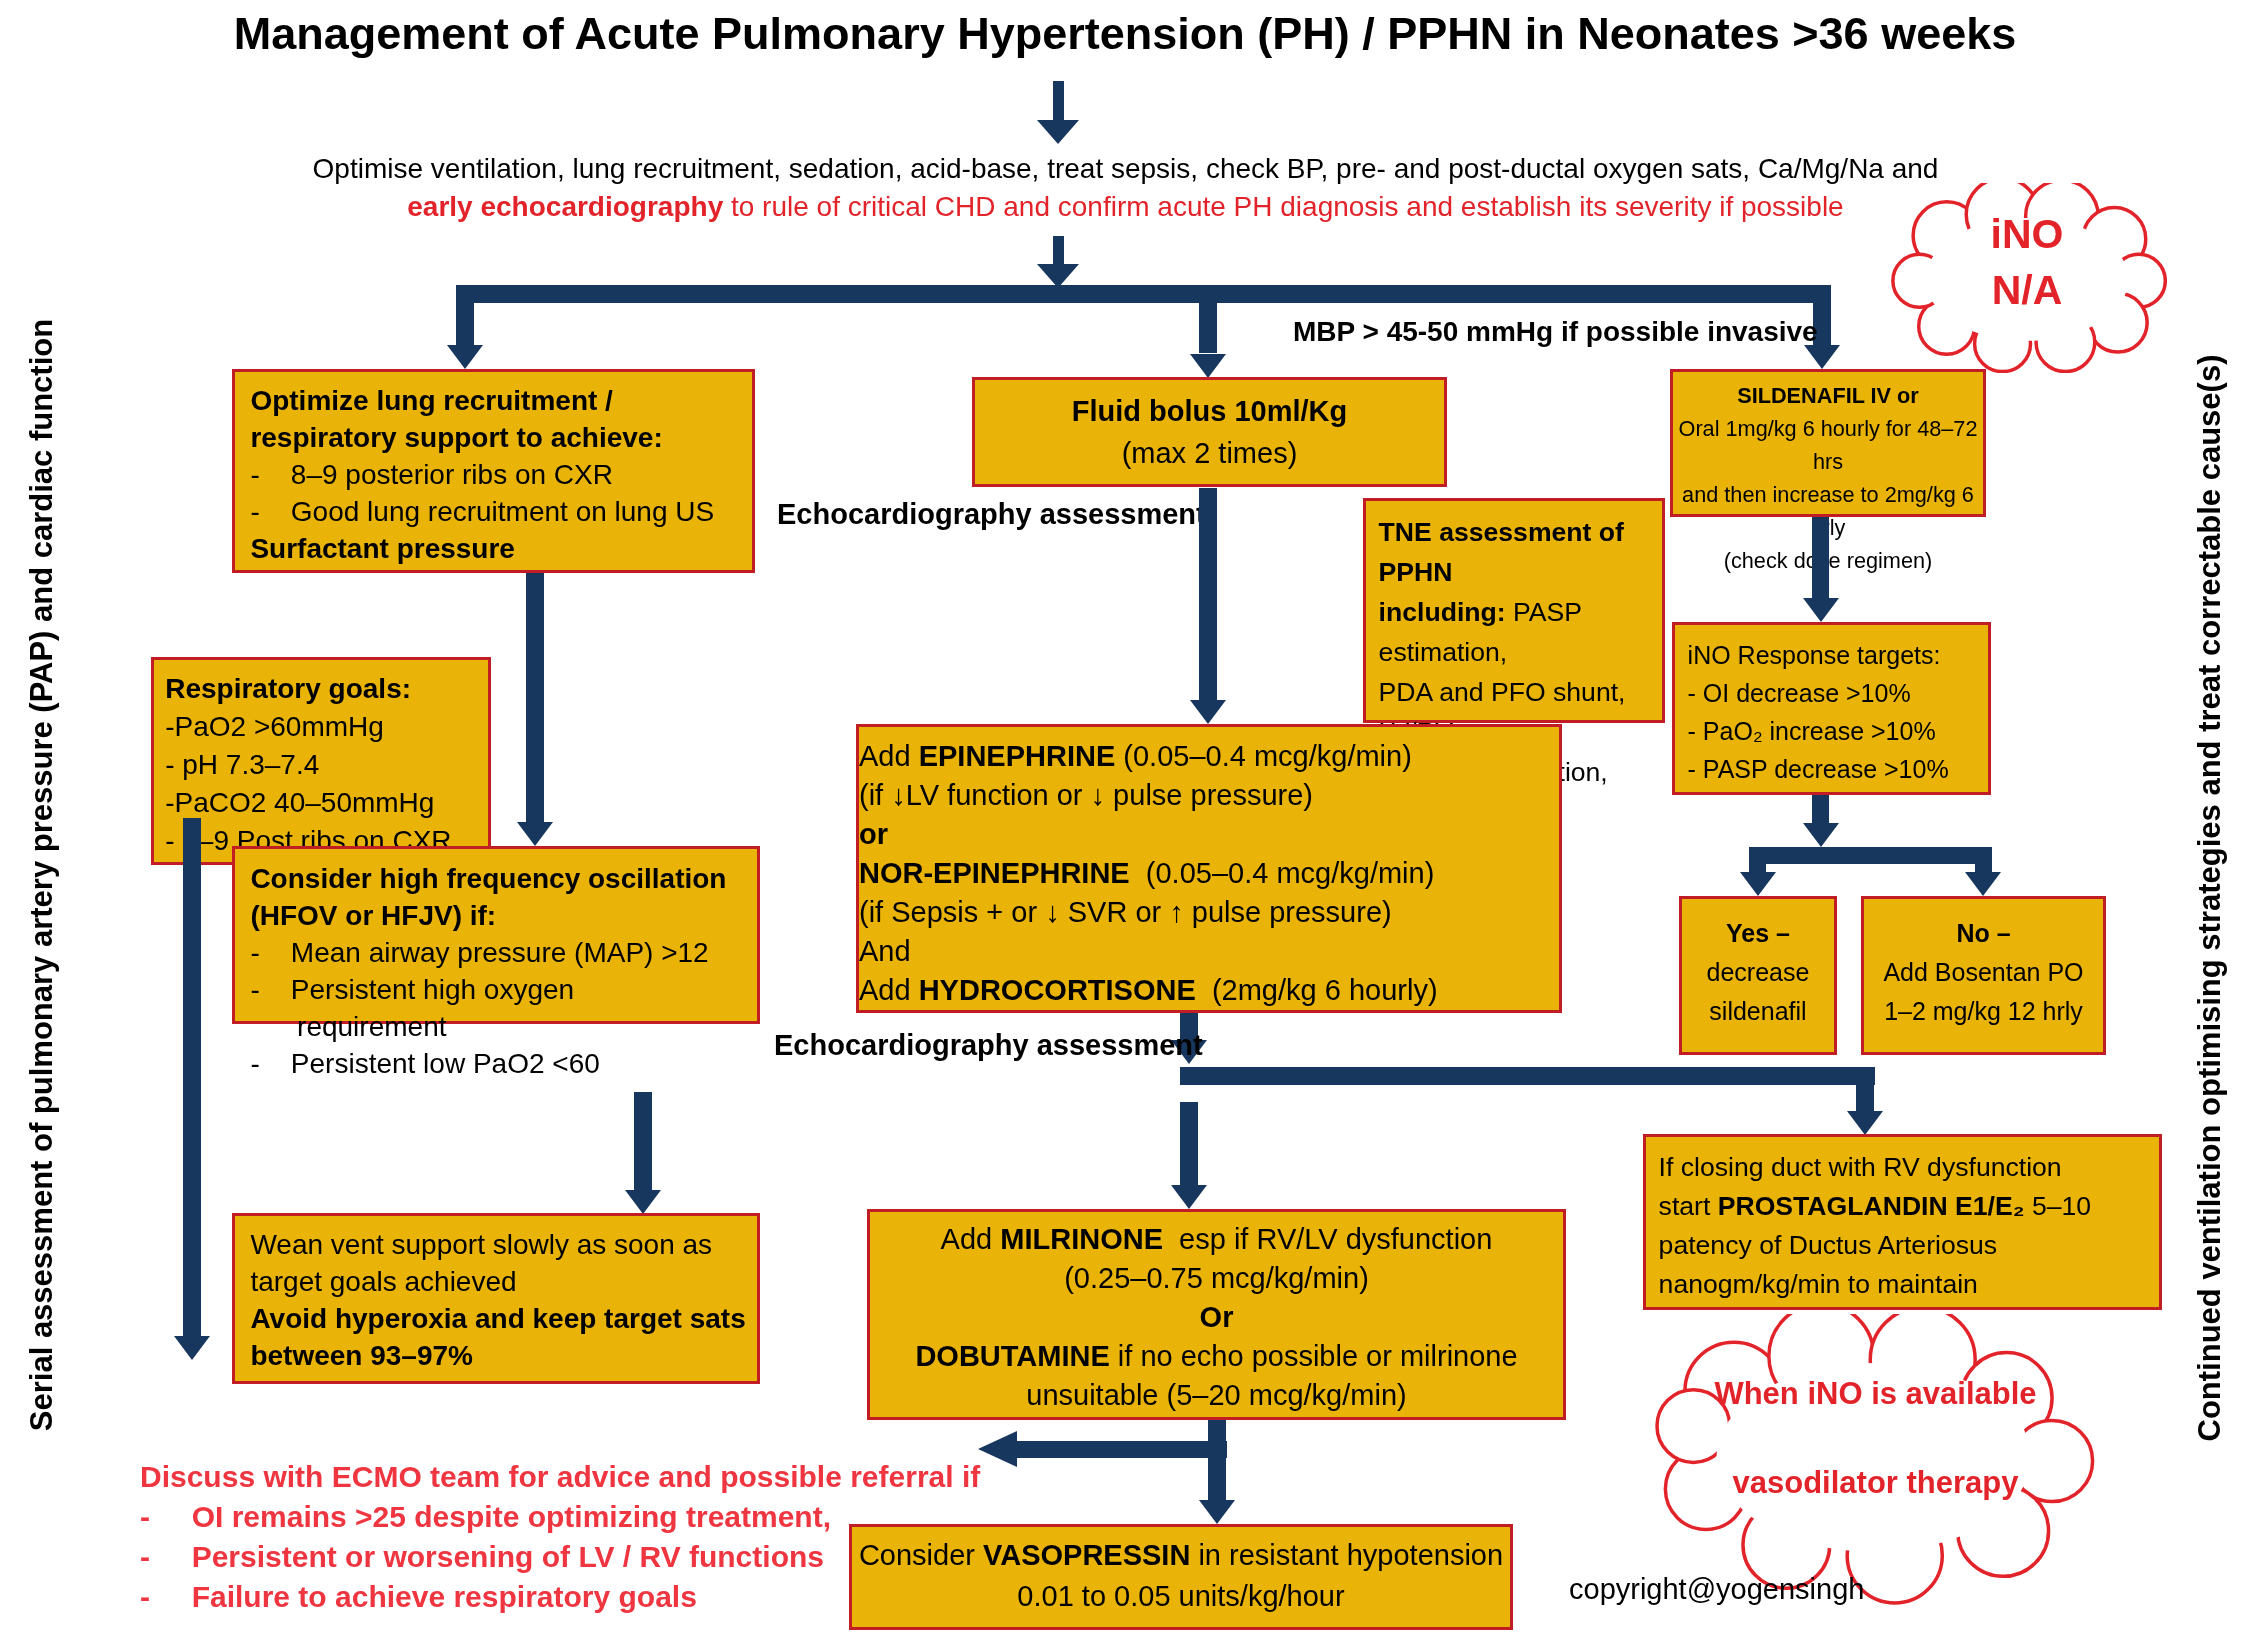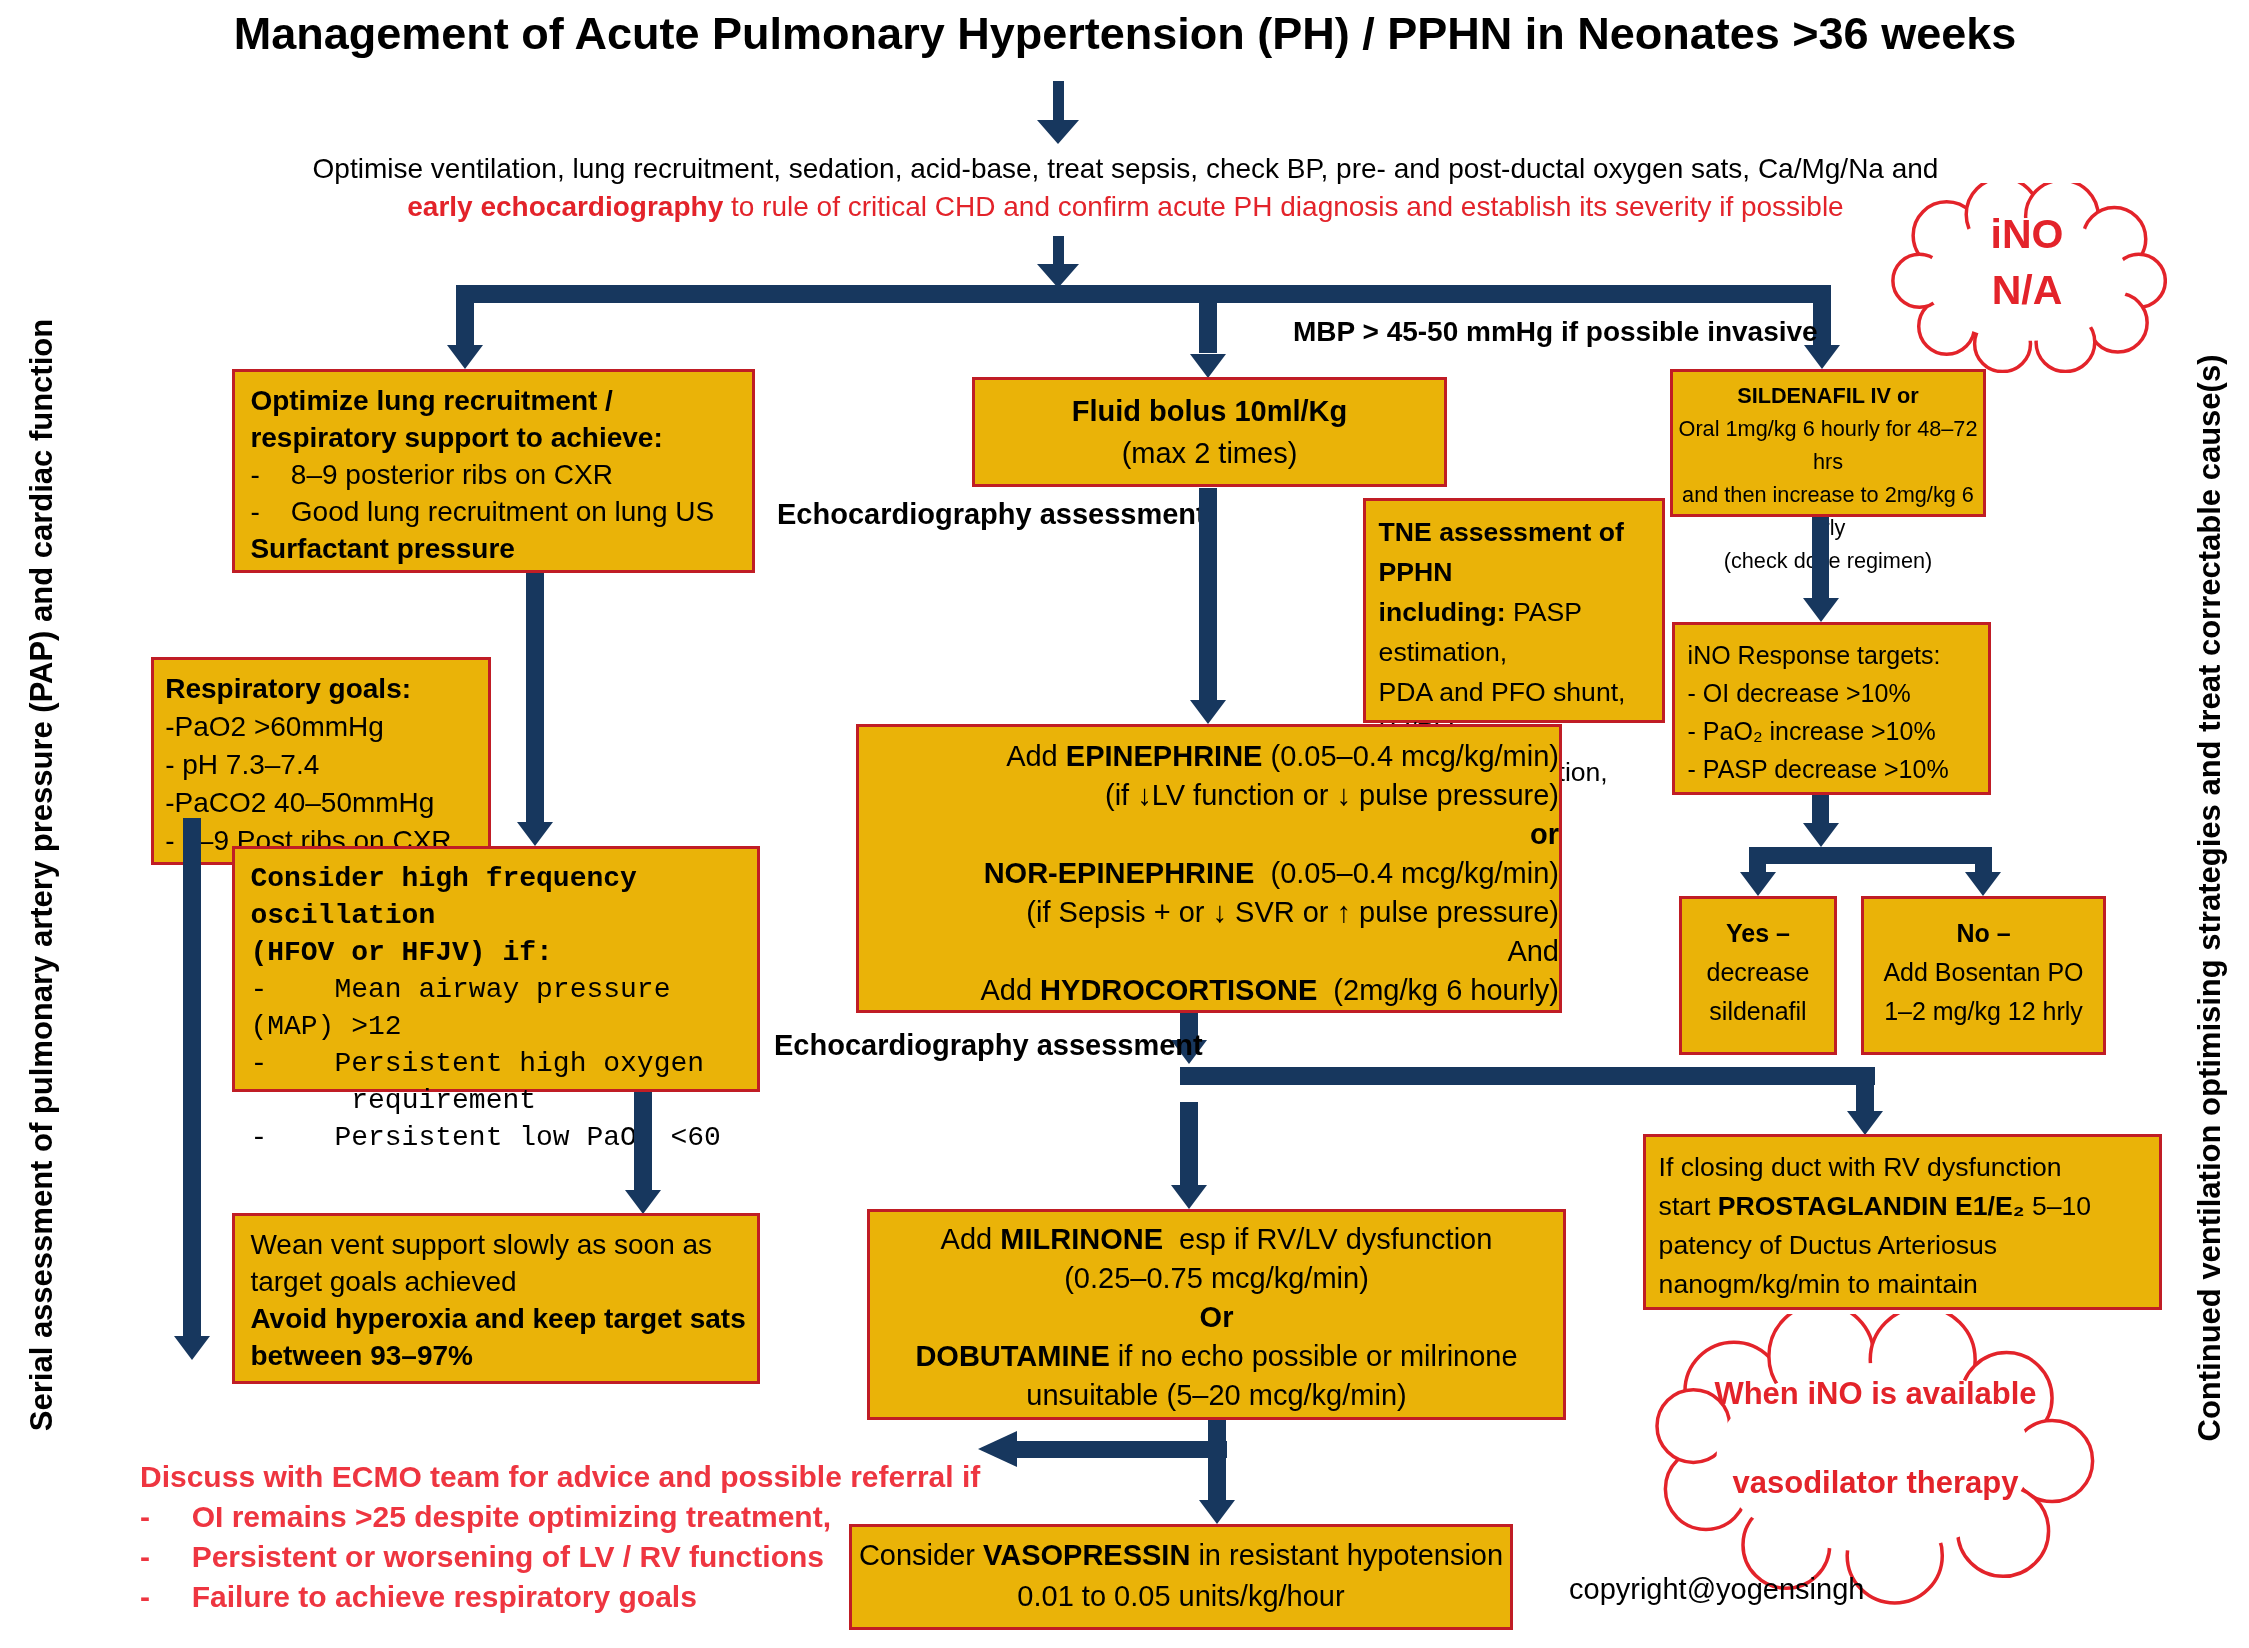--- a/index.html
+++ b/index.html
@@ -15,25 +15,25 @@
   .shaft{position:absolute;background:#17375e;}
   .hd{position:absolute;width:0;height:0;border-left:18px solid transparent;border-right:18px solid transparent;border-top:24px solid #17375e;}
   .hd.big{border-left-width:21px;border-right-width:21px;border-top-width:24px;}
   .hl{position:absolute;width:0;height:0;border-top:18px solid transparent;border-bottom:18px solid transparent;border-right:39px solid #17375e;}
   .lbl{position:absolute;font-weight:bold;font-size:29px;white-space:nowrap;}
   .sidebar{position:absolute;white-space:nowrap;font-weight:bold;font-size:31px;transform:translate(-50%,-50%) rotate(-90deg);}
   .cloudtxt{position:absolute;text-align:center;font-weight:bold;color:#e3232a;}
   
   .bx-a{left:232px;top:369px;width:523px;height:204px;font-size:28px;line-height:37px;padding:9.8px 7px 0 15.4px;}
   .bx-b{left:151px;top:609px;width:340px;height:208px;font-size:28px;line-height:38px;padding:9.8px 4.2px 0 11.2px;margin-top:48px;}
-  .bx-c{left:232px;top:846px;width:528px;height:246px;font-size:28px;line-height:37px;padding:11.2px 7px 0 15.4px;font-family:Liberation Mono, monospace;}
+  .bx-c{left:232px;top:846px;width:528px;height:178px;font-size:28px;line-height:37px;padding:11.2px 7px 0 15.4px;}
   .bx-d{left:232px;top:1213px;width:528px;height:171px;font-size:28px;line-height:37px;padding:9.8px 7px 0 15.4px;}
   .bx-fluid{left:972px;top:377px;width:475px;height:110px;font-size:29px;line-height:42px;padding-top:9.8px;text-align:center;}
   .bx-tne{left:1363px;top:498px;width:302px;height:225px;font-size:26.6px;line-height:40px;padding:11.2px 4.2px 0 12.6px;}
-  .bx-epi{left:856px;top:724px;width:706px;height:289px;font-size:29px;line-height:39px;padding-top:9.8px;text-align:right;}
+  .bx-epi{left:856px;top:724px;width:706px;height:289px;font-size:29px;line-height:39px;padding-top:9.8px;text-align:left;}
   .bx-mil{left:867px;top:1209px;width:699px;height:211px;font-size:29px;line-height:39px;padding-top:8.4px;text-align:center;}
   .bx-vaso{left:849px;top:1524px;width:664px;height:106px;font-size:29px;line-height:41px;padding-top:8.4px;text-align:center;}
   .bx-sil{left:1670px;top:369px;width:316px;height:148px;font-size:21.7px;line-height:33px;padding-top:7px;text-align:center;}
   .bx-tgt{left:1672px;top:622px;width:319px;height:173px;font-size:25px;line-height:38px;padding:11.2px 2.8px 0 12.6px;}
   .bx-yes{left:1679px;top:896px;width:158px;height:159px;font-size:25px;line-height:39px;padding-top:15.4px;text-align:center;}
   .bx-no{left:1861px;top:896px;width:245px;height:159px;font-size:25px;line-height:39px;padding-top:15.4px;text-align:center;}
   .bx-pge{left:1643px;top:1134px;width:519px;height:176px;font-size:26.6px;line-height:39px;padding:11.2px 2.8px 0 12.6px;}
   .ecmo{left:140px;top:1457px;width:916px;font-size:30px;line-height:40px;color:#ee3540;}
   .copyright{left:1569px;top:1573px;font-size:29px;}
 </style>

